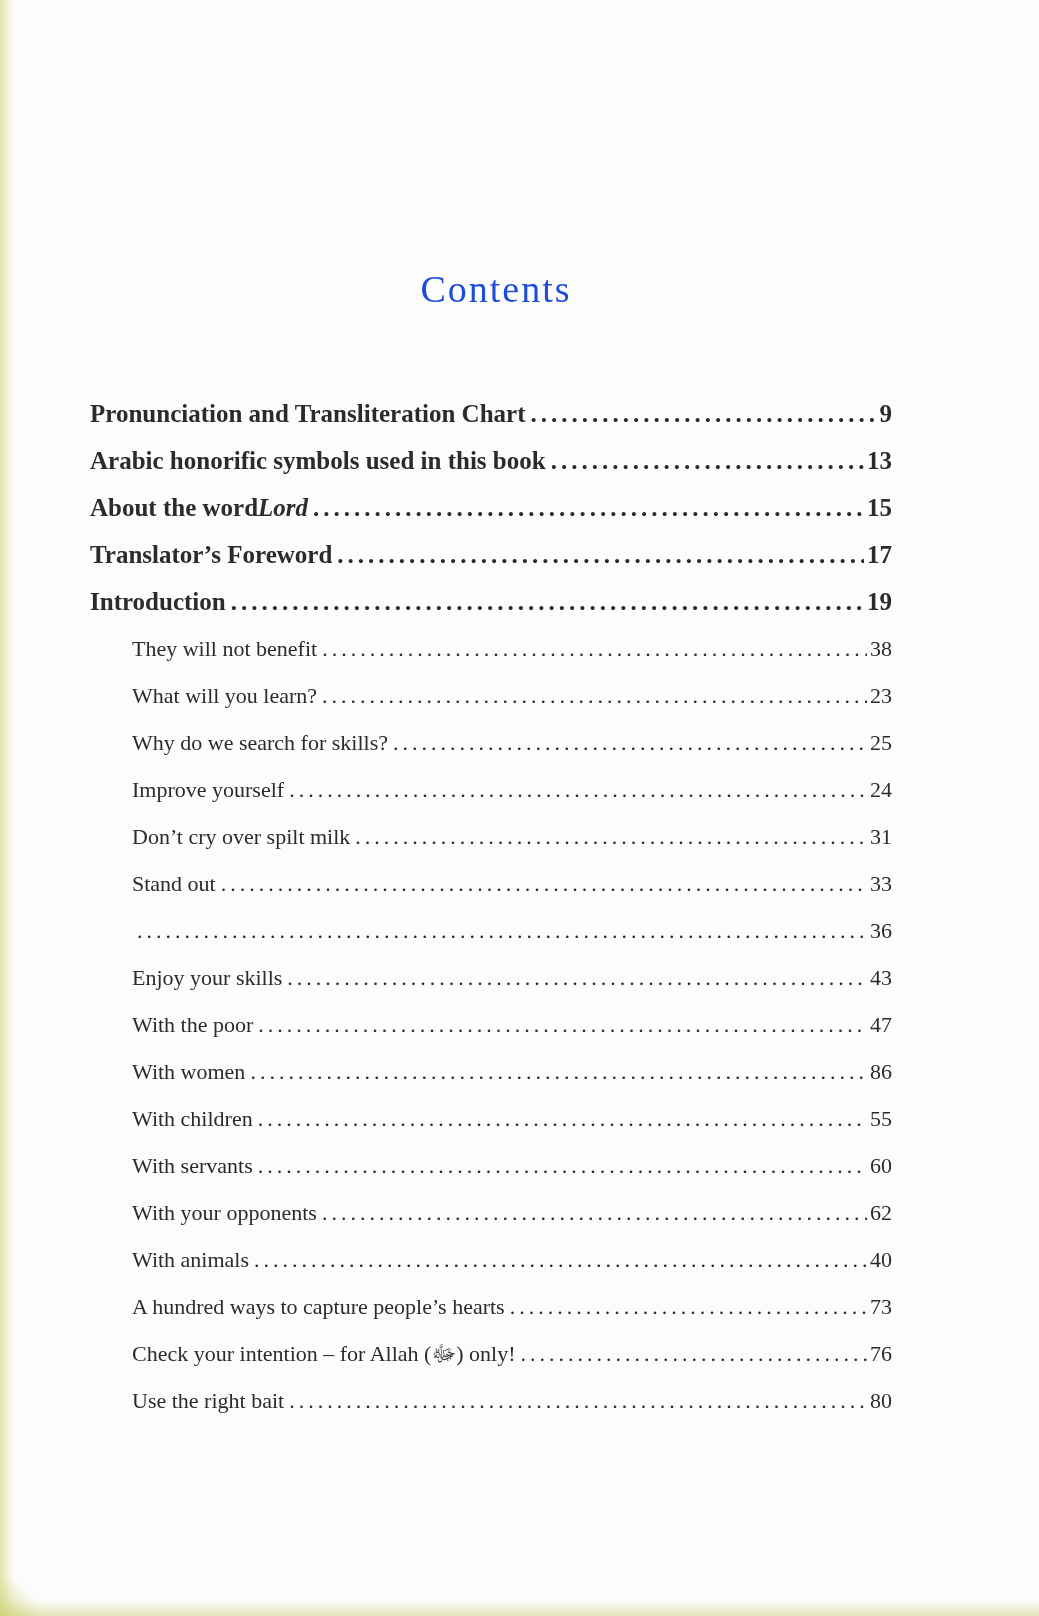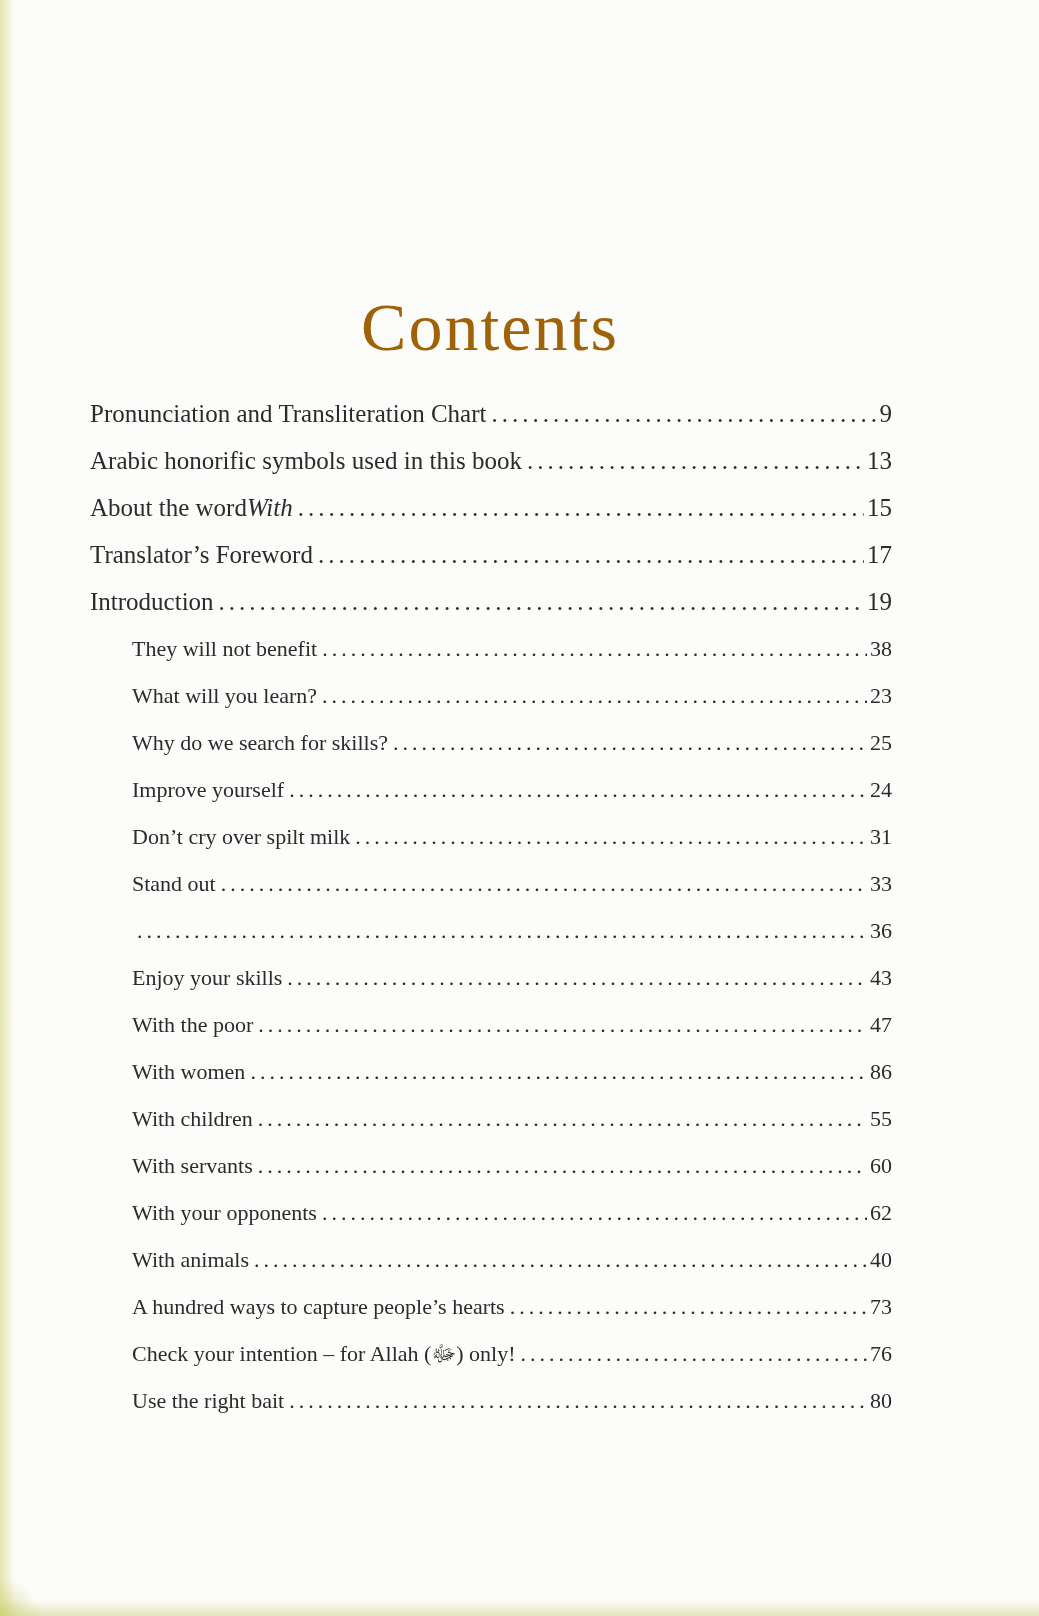--- a/index.html
+++ b/index.html
@@ -32,43 +32,43 @@
   .scan-corner {
     position: absolute;
     left: 0; bottom: 0;
     width: 40px; height: 40px;
     background: radial-gradient(circle at 0% 100%, rgba(205,209,110,0.7), rgba(205,209,110,0) 70%);
     pointer-events: none;
   }
   .page-title {
     position: absolute;
     top: 242px;
-    left: 90px;
+    left: 96px;
     width: 800px;
     text-align: center;
-    font-size: 68px;
+    font-size: 38px;
     font-weight: normal;
     letter-spacing: 2px;
-    color: #a16207;
+    color: #1d4ed8;
   }
   .toc-list {
     position: absolute;
     top: 390px;
     left: 90px;
     width: 802px;
   }
   .row {
     display: flex;
     align-items: baseline;
     height: 47px;
     font-size: 22px;
     line-height: 47px;
   }
   .row.bold {
-    font-weight: normal;
+    font-weight: bold;
     font-size: 25px;
   }
   .row.indent {
     padding-left: 42px;
   }
   .label {
     white-space: nowrap;
   }
   .label.italic {
     font-style: italic;
@@ -100,21 +100,21 @@
       <span class="leader">......................................................................................................................................................</span>
       <span class="pagenum">9</span>
     </div>
     <div class="row bold">
       <span class="label">Arabic honorific symbols used in this book</span>
       <span class="leader">......................................................................................................................................................</span>
       <span class="pagenum">13</span>
     </div>
     <div class="row bold">
       <span class="label">About the word </span>
-      <span class="label italic">With</span>
+      <span class="label italic">Lord</span>
       <span class="leader">......................................................................................................................................................</span>
       <span class="pagenum">15</span>
     </div>
     <div class="row bold">
       <span class="label">Translator’s Foreword</span>
       <span class="leader">......................................................................................................................................................</span>
       <span class="pagenum">17</span>
     </div>
     <div class="row bold">
       <span class="label">Introduction</span>

